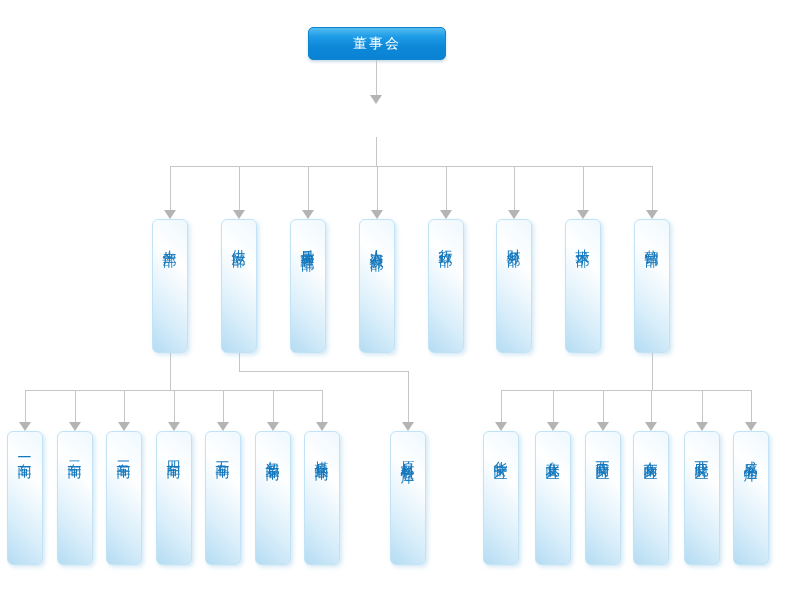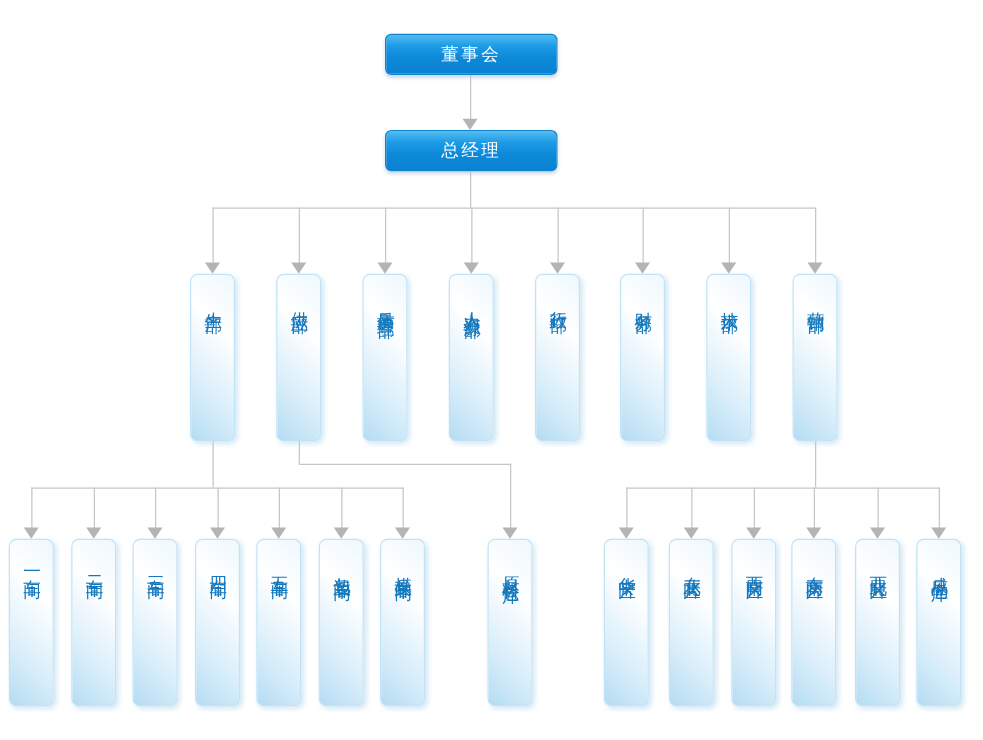--- a/index.html
+++ b/index.html
@@ -42,23 +42,20 @@
     border-top:9px solid #b4b4b4;
   }
 </style>
 </head>
 <body>
 
 <div class="canvas">
 
   <div class="node-blue" style="left:308px;top:27px;">
     <span>董事会</span>
-  </div>
-  <div class="node-blue" style="left:308px;top:104px;">
-    <span>总经理</span>
   </div>
 
   <div class="vline" style="left:376px;top:60px;height:36px;"></div>
   <div class="arrow" style="left:370px;top:95px;"></div>
 
   <div class="vline" style="left:376px;top:137px;height:29px;"></div>
   <div class="hline" style="left:170px;top:166px;width:483px;"></div>
 
   <div class="vline" style="left:170px;top:166px;height:45px;"></div>
   <div class="vline" style="left:239px;top:166px;height:45px;"></div>

